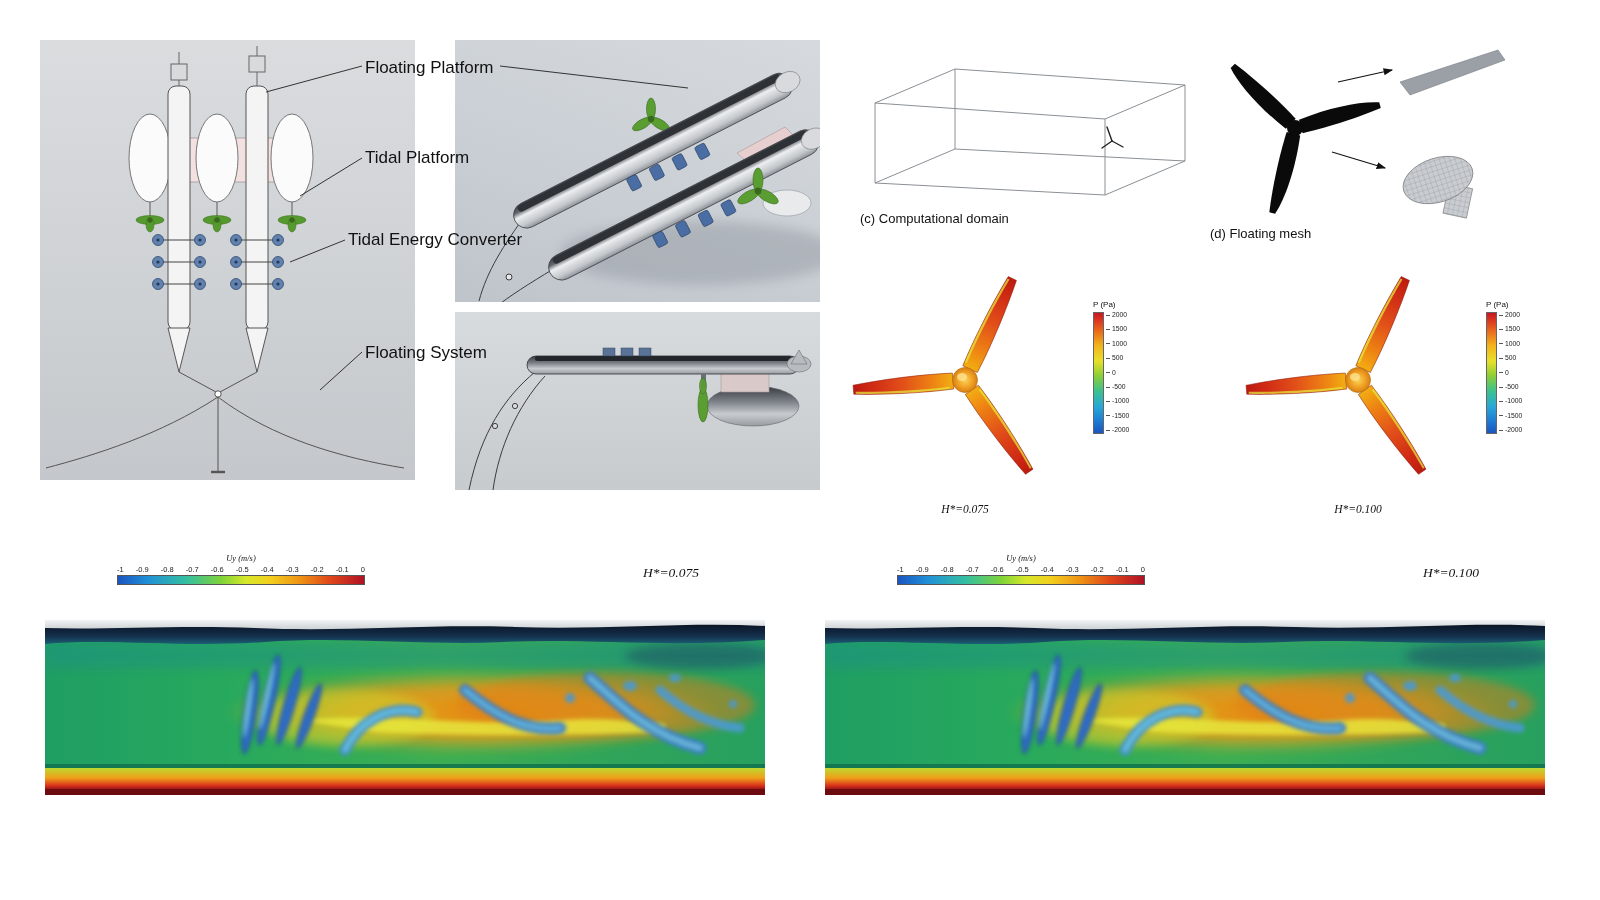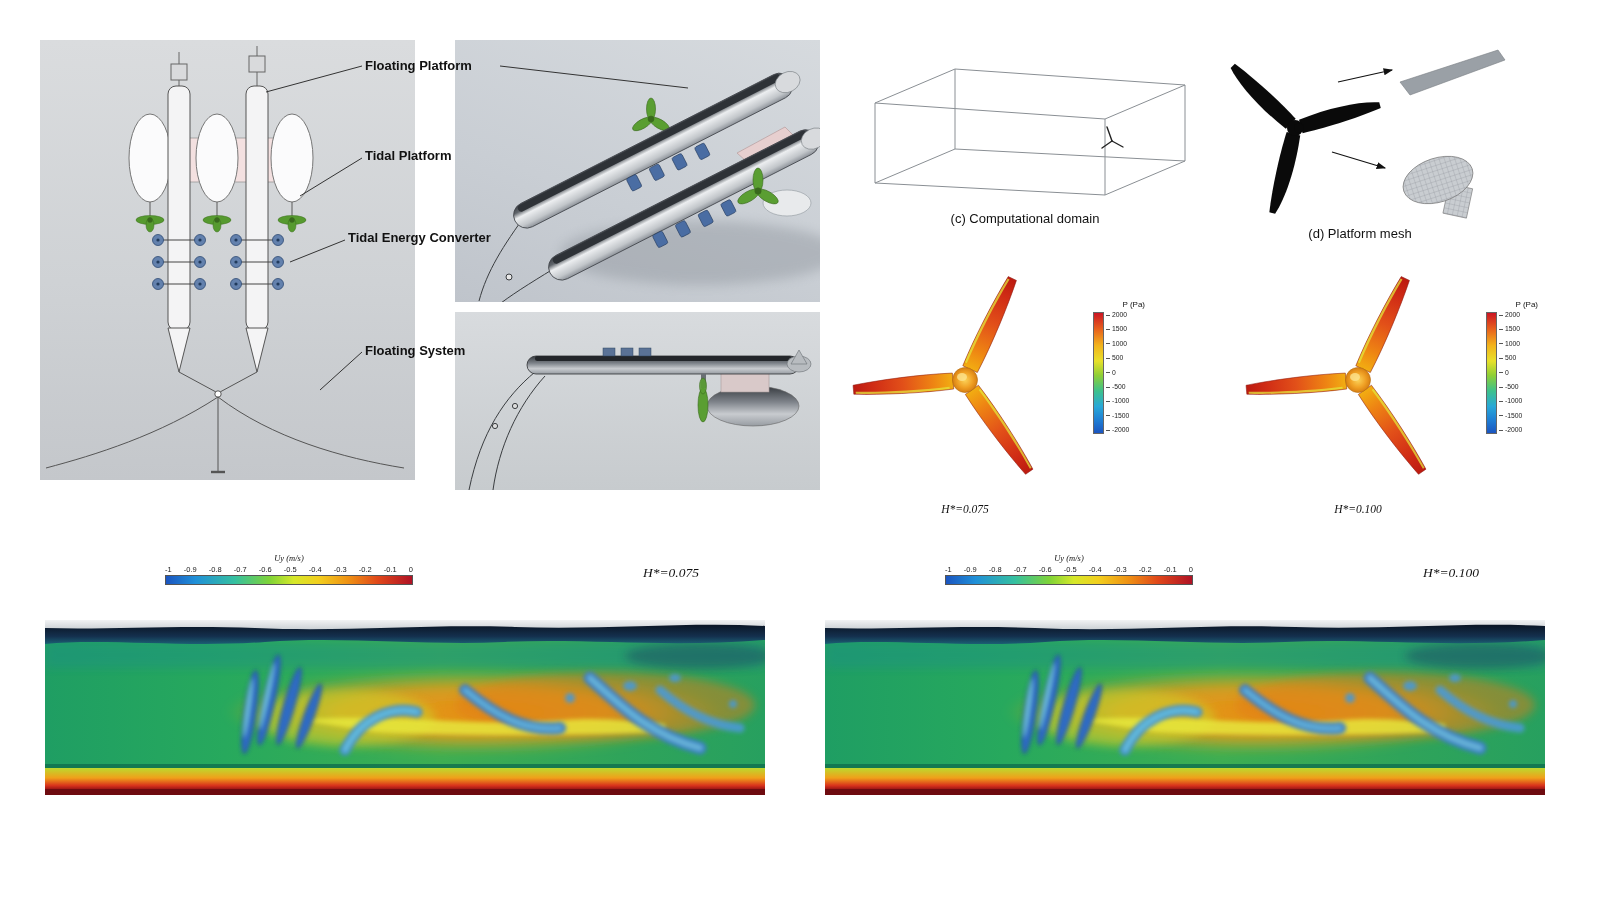--- a/index.html
+++ b/index.html
@@ -9,48 +9,48 @@
   }
   .panel{position:absolute;}
   .schematic-panel{left:40px;top:40px;width:375px;height:440px;
     background:linear-gradient(180deg,#dadcde 0%,#cfd2d5 55%,#c4c7cb 100%);}
   .iso-panel{left:455px;top:40px;width:365px;height:262px;
     background:linear-gradient(200deg,#d6dade 0%,#c9ced4 60%,#bfc4cb 100%);}
   .side-panel{left:455px;top:312px;width:365px;height:178px;
     background:linear-gradient(180deg,#d8dbde 0%,#c7cbce 100%);}
   .panel svg{display:block;width:100%;height:100%;}
 
-  .sch-label{position:absolute;font-weight:bold;font-size:13px;white-space:nowrap;z-index:5;}
+  .sch-label{position:absolute;font-weight:normal;font-size:17px;white-space:nowrap;z-index:5;}
   #leader-overlay{position:absolute;left:0;top:0;width:1600px;height:900px;pointer-events:none;z-index:4;}
 
   .subfig{position:absolute;}
-  .subfig .caption{text-align:center;font-size:13px;margin-top:6px;}
+  .subfig .caption{text-align:left;font-size:13px;margin-top:6px;}
   #domain-fig{left:860px;top:55px;width:330px;}
   #domain-fig svg{width:330px;height:150px;display:block;}
   #mesh-fig{left:1210px;top:40px;width:300px;}
   #mesh-fig svg{width:300px;height:180px;display:block;}
 
   .pcase{position:absolute;width:300px;height:255px;}
   #pcase-0{left:845px;top:272px;}
   #pcase-1{left:1238px;top:272px;}
   .rotor-svg{position:absolute;left:0;top:0;width:280px;height:225px;}
   .pcap{position:absolute;left:0;top:231px;width:240px;text-align:center;
     font-family:"Liberation Serif","DejaVu Serif",serif;font-style:italic;font-size:11.5px;}
   .vcb{position:absolute;right:0;top:28px;width:52px;}
-  .vcb-title{font-size:8px;text-align:right;margin-bottom:3px;}
+  .vcb-title{font-size:8px;text-align:left;margin-bottom:3px;}
   .vcb-body{display:flex;gap:2px;}
   .vcb-bar{width:11px;height:122px;border:1px solid #666;box-sizing:border-box;
     background:linear-gradient(to bottom,#cb1523 0%,#e8641c 14%,#f2b31c 27%,#e8e02a 40%,#8fcf35 52%,#3dc18c 65%,#28a8d8 78%,#1f7fd4 89%,#1b55c0 100%);}
   .vcb-ticks{display:flex;flex-direction:column;justify-content:space-between;font-size:6.8px;line-height:1;color:#222;}
   .vcb-ticks span::before{content:"";display:inline-block;width:4px;border-top:1px solid #555;margin-right:2px;vertical-align:middle;}
 
   .wcase{position:absolute;width:720px;height:247px;}
   #wcase-0{left:45px;top:553px;}
   #wcase-1{left:825px;top:553px;}
-  .hcb{position:absolute;left:72px;top:0;width:248px;text-align:center;margin-left:48px;}
+  .hcb{position:absolute;left:72px;top:0;width:248px;text-align:center;}
   .hcb-title{font-size:8.5px;font-style:italic;font-family:"Liberation Serif","DejaVu Serif",serif;}
   .hcb-ticks{display:flex;justify-content:space-between;font-size:7.5px;margin:2px 0 1px 0;color:#222;}
   .hcb-bar{height:10px;border:1px solid #555;box-sizing:border-box;
     background:linear-gradient(to right,#1b55c0 0%,#2090d8 12%,#35c0a0 28%,#7ed338 42%,#d6e82a 52%,#f2cf1e 62%,#ef9214 74%,#e0481a 86%,#b01225 100%);}
   .wcap{position:absolute;left:598px;top:12px;width:120px;
     font-family:"Liberation Serif","DejaVu Serif",serif;font-style:italic;font-size:13.5px;}
   .wake-svg{position:absolute;left:0;top:67px;width:720px;height:175px;}
 </style>
 </head>
 <body>
@@ -330,21 +330,21 @@
     <line x1="128" y1="42" x2="182" y2="30" stroke="#111" stroke-width="1.2" marker-end="url(#arrowM)"></line>
     <line x1="122" y1="112" x2="175" y2="128" stroke="#111" stroke-width="1.2" marker-end="url(#arrowM)"></line>
     <polygon points="190,42 288,10 295,20 200,55" fill="#9aa0a6" stroke="#787d83" stroke-width="0.6"></polygon>
     <g>
       <rect x="236" y="146" width="24" height="30" fill="#c9cdd1" stroke="#777" stroke-width="0.6" transform="rotate(12 248 160)"></rect>
       <rect x="236" y="146" width="24" height="30" fill="url(#meshP)" transform="rotate(12 248 160)"></rect>
       <ellipse cx="228" cy="140" rx="36" ry="22" transform="rotate(-18 228 140)" fill="#c9cdd1" stroke="#777" stroke-width="0.7"></ellipse>
       <ellipse cx="228" cy="140" rx="36" ry="22" transform="rotate(-18 228 140)" fill="url(#meshP)"></ellipse>
     </g>
   </svg>
-  <div class="caption">(d) Platform mesh</div>
+  <div class="caption">(d) Floating mesh</div>
 </div>
 
 <div class="pcase" id="pcase-0">
   <svg class="rotor-svg" viewBox="0 0 280 225">
     <defs>
       <linearGradient id="bladeG" x1="0" y1="0" x2="1" y2="0">
         <stop offset="0" stop-color="#f2ae12"></stop>
           <stop offset="0.2" stop-color="#ee8413"></stop>
         <stop offset="0.5" stop-color="#e25019"></stop>
           <stop offset="0.8" stop-color="#d02c15"></stop>

